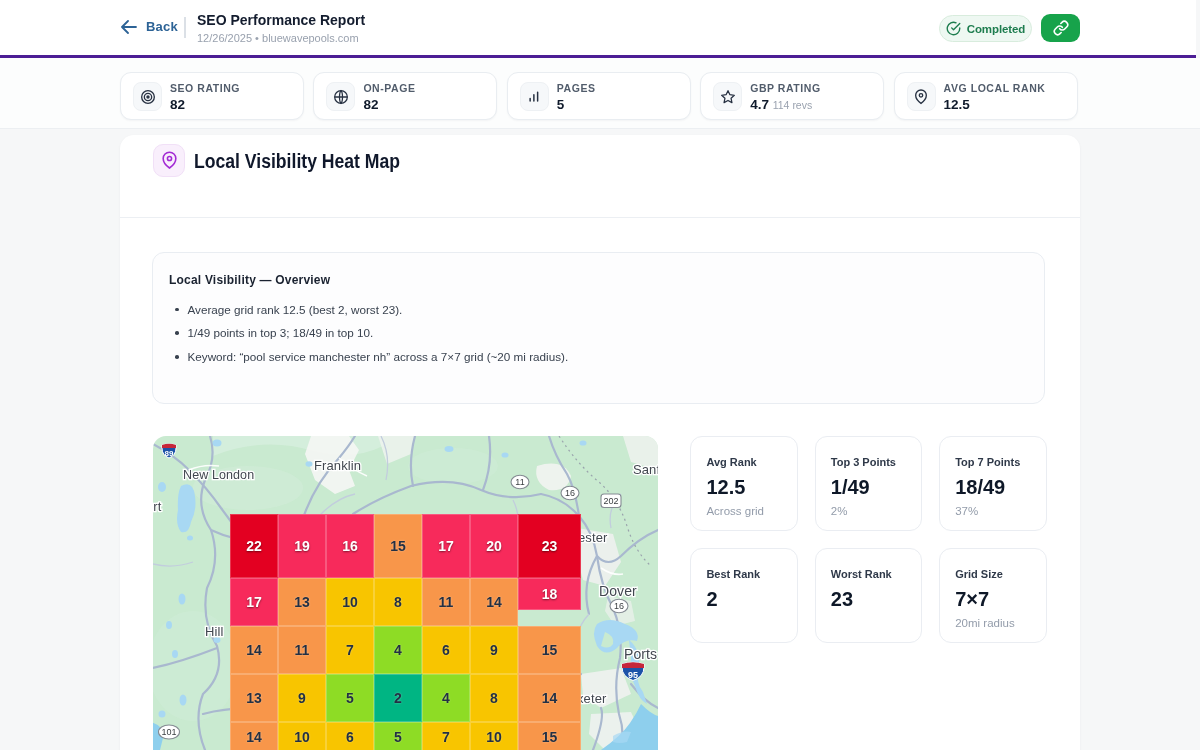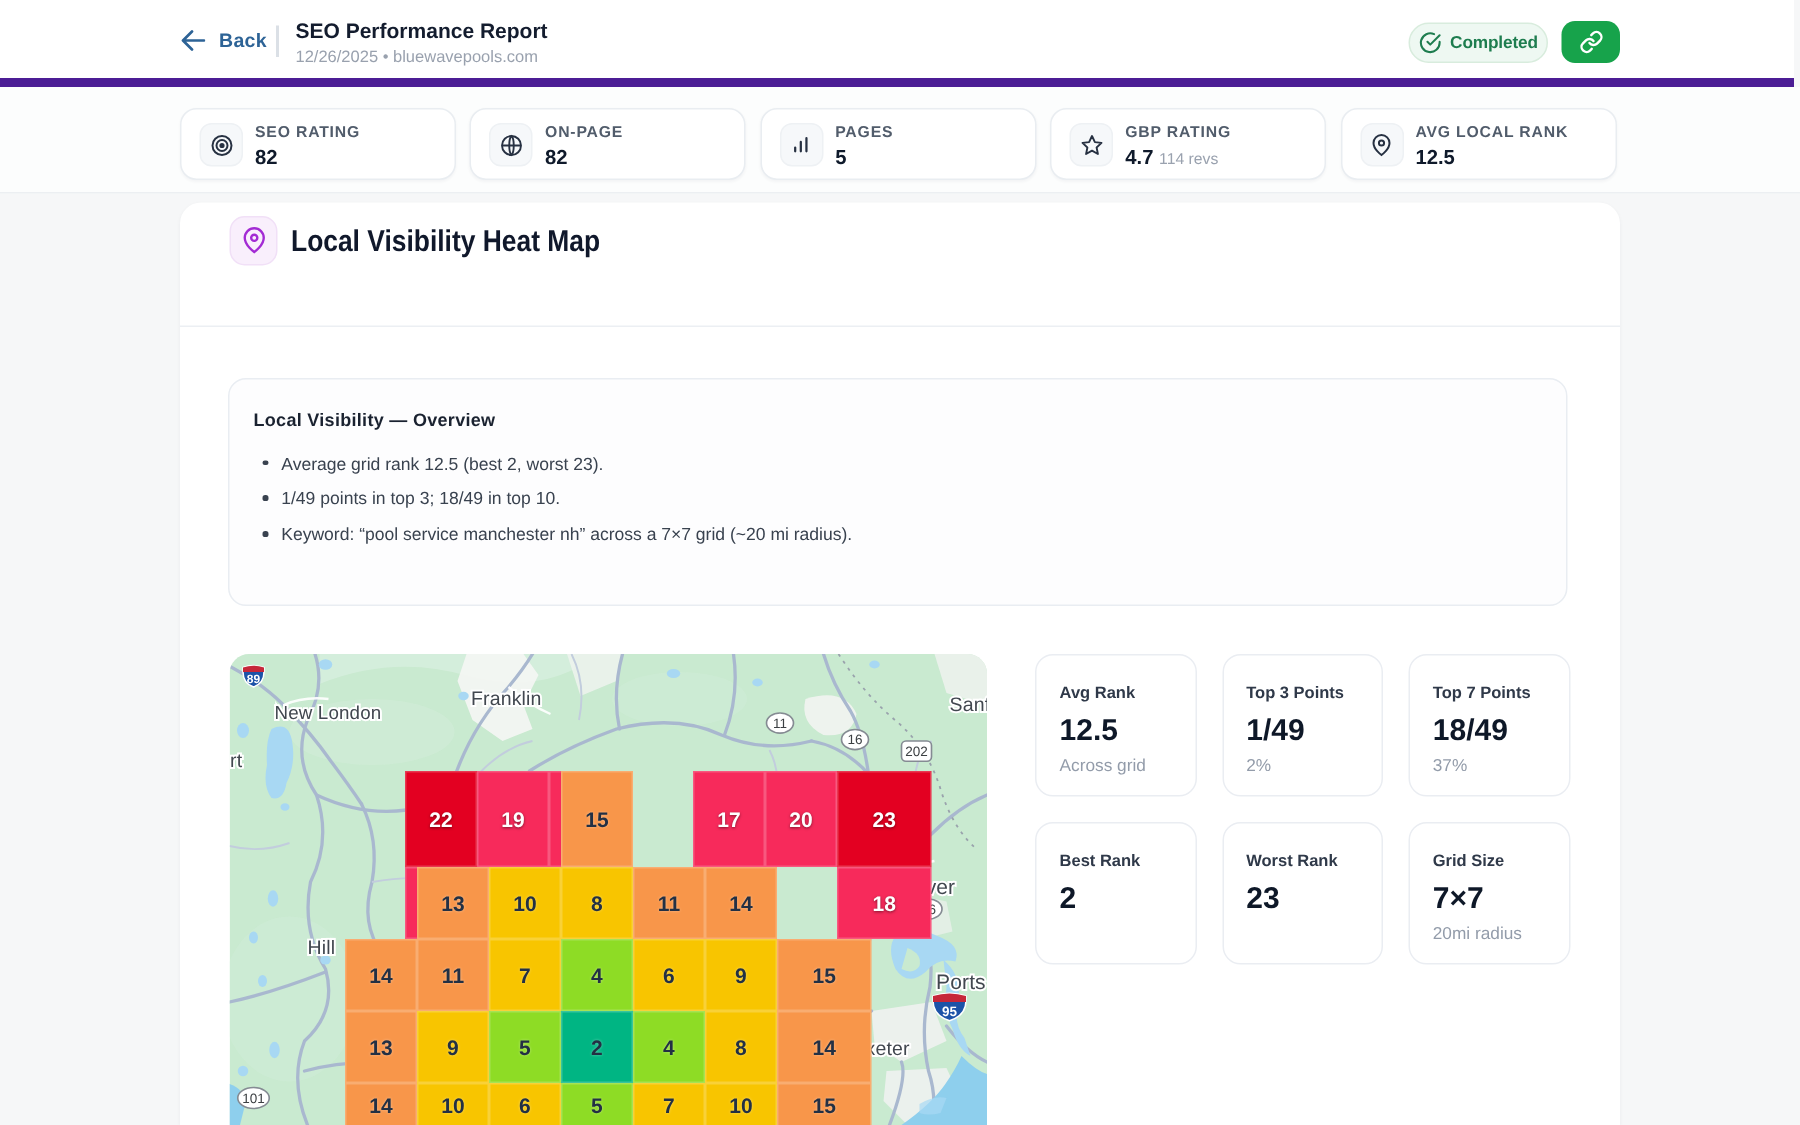--- a/index.html
+++ b/index.html
@@ -1,19 +1,19 @@
 <!DOCTYPE html>
 <html><head>
 <meta charset="utf-8">
 <style>
 *{margin:0;padding:0;box-sizing:border-box;}
 html,body{width:1200px;height:750px;overflow:hidden;}
 body{font-family:"Liberation Sans",sans-serif;background:#f6f7f8;position:relative;}
 
-#hdr{position:absolute;left:0;top:0;width:1196px;height:58px;background:#fff;border-bottom:6px solid #4c1d95;}
+#hdr{position:absolute;left:0;top:0;width:1196px;height:58px;background:#fff;border-bottom:3px solid #4c1d95;}
 #back{position:absolute;left:120px;top:19px;color:#2d6396;font-size:13px;font-weight:700;display:flex;align-items:center;gap:9px;letter-spacing:.2px;}
 #vsep{position:absolute;left:184px;top:17px;width:2px;height:21px;background:#dbe0e6;}
 #htitle{position:absolute;left:197px;top:12px;font-size:14px;font-weight:700;color:#131c2e;letter-spacing:0;}
 #hdate{position:absolute;left:197px;top:31.5px;font-size:11px;color:#99a1ae;}
 #pill{position:absolute;left:939px;top:15px;width:93px;height:27px;background:#eef8f2;border:1px solid #d8ecdd;border-radius:14px;display:flex;align-items:center;justify-content:center;gap:6px;color:#1e7d4f;font-size:11.5px;font-weight:700;letter-spacing:-.1px;}
 #linkbtn{position:absolute;left:1041px;top:14px;width:39px;height:28px;background:#17a34b;border-radius:9px;display:flex;align-items:center;justify-content:center;}
 
 #band{position:absolute;left:0;top:58px;width:1200px;height:71px;background:#fcfdfd;border-bottom:1px solid #eceff2;}
 .scard{position:absolute;top:72px;width:184px;height:48px;background:#fff;border:1px solid #e9edf1;border-radius:11px;box-shadow:0 1px 2px rgba(20,30,50,.04);}
 .sicon{position:absolute;left:12px;top:9px;width:29px;height:29px;background:#f6f8fa;border:1px solid #eef1f4;border-radius:8px;display:flex;align-items:center;justify-content:center;}
@@ -28,21 +28,21 @@
 #secdiv{position:absolute;left:0;top:82px;width:960px;height:1px;background:#eceff3;}
 #ovbox{position:absolute;left:32px;top:117px;width:893px;height:152px;background:#fdfdfe;border:1px solid #e9edf2;border-radius:12px;}
 #ovtitle{position:absolute;left:16px;top:20px;font-size:12px;font-weight:700;color:#1a2230;letter-spacing:.2px;}
 .bul{position:absolute;left:22px;font-size:11.7px;color:#39424f;}
 .dot{display:inline-block;width:3.5px;height:3.5px;border-radius:50%;background:#39424f;vertical-align:2.5px;margin-right:9px;}
 
 #map{position:absolute;left:32.6px;top:301px;width:505px;height:314px;border-radius:13px 13px 0 0;overflow:hidden;}
 
 .cell{position:absolute;display:flex;align-items:center;justify-content:center;font-size:14px;font-weight:700;border:1px solid rgba(255,255,255,.22);}
 .cl{color:#233044;text-shadow:0 0 2px rgba(255,255,255,.4);}
-.cw{color:#fff;text-shadow:0 1px 2px rgba(0,0,0,.5);margin-left:40px;}
+.cw{color:#fff;text-shadow:0 1px 2px rgba(0,0,0,.5);}
 
 .rcard{position:absolute;width:107.7px;height:95px;background:#fff;border:1px solid #eaedf2;border-radius:12px;}
 .rlab{position:absolute;left:15px;top:19px;font-size:11px;font-weight:700;color:#2f3949;}
 .rval{position:absolute;left:15px;top:39px;font-size:20px;font-weight:700;color:#0e1828;}
 .rsub{position:absolute;left:15px;top:68px;font-size:11.5px;color:#939caa;}
 </style>
 </head>
 <body>
 <div id="hdr">
   <div id="back"><svg width="17" height="14" viewBox="0 0 17 14">
@@ -247,21 +247,21 @@
         <div class="cell cl" style="left:221.4px;top:77.5px;width:48px;height:64px;background:#f8964a;">15</div>
         <div class="cell cw" style="left:269.4px;top:77.5px;width:48px;height:64px;background:#f72a5b;">17</div>
         <div class="cell cw" style="left:317.4px;top:77.5px;width:48px;height:64px;background:#f72a5b;">20</div>
         <div class="cell cw" style="left:365.4px;top:77.5px;width:63px;height:64px;background:#e30021;">23</div>
         <div class="cell cw" style="left:77.4px;top:141.5px;width:48px;height:48px;background:#f72a5b;">17</div>
         <div class="cell cl" style="left:125.4px;top:141.5px;width:48px;height:48px;background:#f8964a;">13</div>
         <div class="cell cl" style="left:173.4px;top:141.5px;width:48px;height:48px;background:#f8c500;">10</div>
         <div class="cell cl" style="left:221.4px;top:141.5px;width:48px;height:48px;background:#f8c500;">8</div>
         <div class="cell cl" style="left:269.4px;top:141.5px;width:48px;height:48px;background:#f8964a;">11</div>
         <div class="cell cl" style="left:317.4px;top:141.5px;width:48px;height:48px;background:#f8964a;">14</div>
-        <div class="cell cw" style="left:365.4px;top:141.5px;width:63px;height:48px;background:#f72a5b;">18</div>
+        <div class="cell cw" style="left:365.4px;top:141.5px;width:63px;height:32px;background:#f72a5b;">18</div>
         <div class="cell cl" style="left:77.4px;top:189.5px;width:48px;height:48px;background:#f8964a;">14</div>
         <div class="cell cl" style="left:125.4px;top:189.5px;width:48px;height:48px;background:#f8964a;">11</div>
         <div class="cell cl" style="left:173.4px;top:189.5px;width:48px;height:48px;background:#f8c500;">7</div>
         <div class="cell cl" style="left:221.4px;top:189.5px;width:48px;height:48px;background:#8edc25;">4</div>
         <div class="cell cl" style="left:269.4px;top:189.5px;width:48px;height:48px;background:#f8c500;">6</div>
         <div class="cell cl" style="left:317.4px;top:189.5px;width:48px;height:48px;background:#f8c500;">9</div>
         <div class="cell cl" style="left:365.4px;top:189.5px;width:63px;height:48px;background:#f8964a;">15</div>
         <div class="cell cl" style="left:77.4px;top:237.5px;width:48px;height:48px;background:#f8964a;">13</div>
         <div class="cell cl" style="left:125.4px;top:237.5px;width:48px;height:48px;background:#f8c500;">9</div>
         <div class="cell cl" style="left:173.4px;top:237.5px;width:48px;height:48px;background:#8edc25;">5</div>

